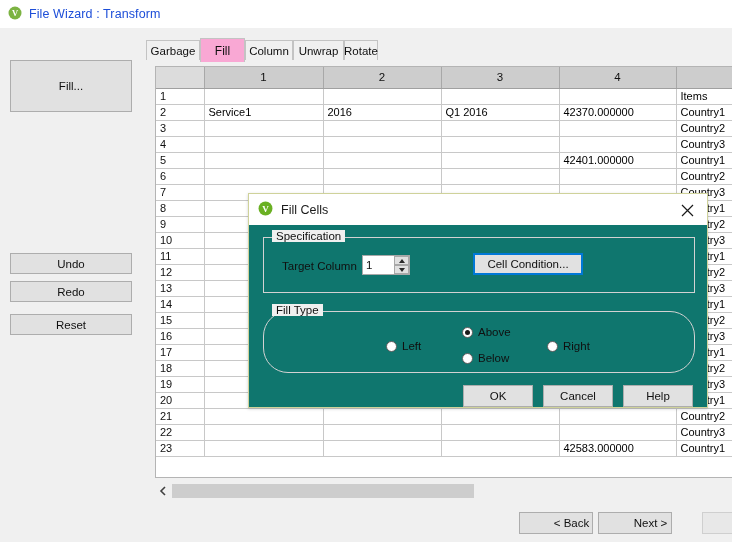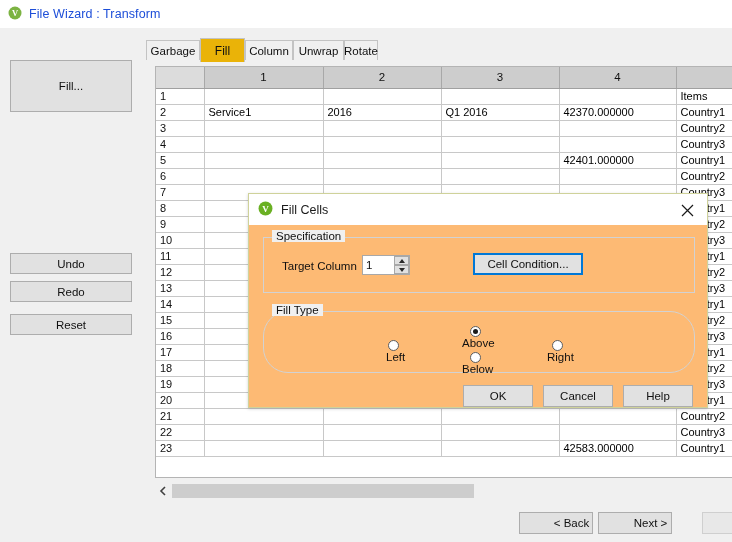--- a/index.html
+++ b/index.html
@@ -45,21 +45,21 @@
   
   #tabs{position:absolute;left:146px;top:10px;width:578px;height:22px;}
   .tab{
     position:absolute;top:2px;height:20px;
     background:#f0f0f0;border:1px solid #c3c3c3;border-bottom:none;
     box-sizing:border-box;
     display:flex;align-items:center;justify-content:center;
     font-size:11.5px;color:#101010;cursor:default;
   }
   .tab.sel{
-    top:0;height:24px;background:#eab308;border-color:#c3c3c3;
+    top:0;height:24px;background:#f9a8d4;border-color:#c3c3c3;
     z-index:3;font-size:12px;
   }
 
   
   #gridpanel{
     position:absolute;left:155px;top:38px;width:577px;height:412px;
     background:#ffffff;border:1px solid #b4b4b4;border-right:none;
     box-sizing:border-box;overflow:hidden;
   }
   table.grid{border-collapse:collapse;table-layout:fixed;width:576px;}
@@ -131,21 +131,21 @@
     position:absolute;left:0;top:0;right:0;height:31px;
     background:#ffffff;display:flex;align-items:center;
   }
   #dlg-title .logo{margin-left:9px;margin-right:8px;}
   #dlg-title .t{font-size:12.5px;color:#1a1a1a;}
   #dlg-close{
     position:absolute;right:6px;top:4px;width:28px;height:24px;
     display:flex;align-items:center;justify-content:center;
     cursor:default;
   }
-  #dlg-body{position:absolute;left:0;top:31px;right:0;bottom:0;background:#fdba74;}
+  #dlg-body{position:absolute;left:0;top:31px;right:0;bottom:0;background:#0f766e;}
 
   .group{
     position:absolute;border:1px solid #d2d2d2;box-sizing:border-box;
   }
   .group > .glabel{
     position:absolute;left:8px;top:-8px;background:#f0f0f0;
     padding:0 4px;font-size:11.5px;color:#101010;
   }
   #grp-spec{left:14px;top:12px;width:432px;height:56px;}
   #grp-fill{left:14px;top:86px;width:432px;height:62px;border-radius:25px;}
@@ -180,21 +180,21 @@
 
   #btn-cellcond{
     position:absolute;left:209px;top:15px;width:110px;height:22px;
     background:#e1e1e1;border:2px solid #0078d7;box-sizing:border-box;
     display:flex;align-items:center;justify-content:center;
     font-size:11.5px;color:#101010;cursor:default;
   }
 
   .radio{
     position:absolute;display:flex;align-items:center;cursor:default;
-    font-size:11.5px;color:#101010;flex-direction:column;
+    font-size:11.5px;color:#101010;
   }
   .radio .rmark{
     width:11px;height:11px;border-radius:50%;
     border:1px solid #5d5d5d;background:#ffffff;
     margin-right:5px;box-sizing:border-box;
     display:flex;align-items:center;justify-content:center;flex:none;
   }
   .radio.on .rmark::after{
     content:"";width:5px;height:5px;border-radius:50%;background:#1a1a1a;
   }

